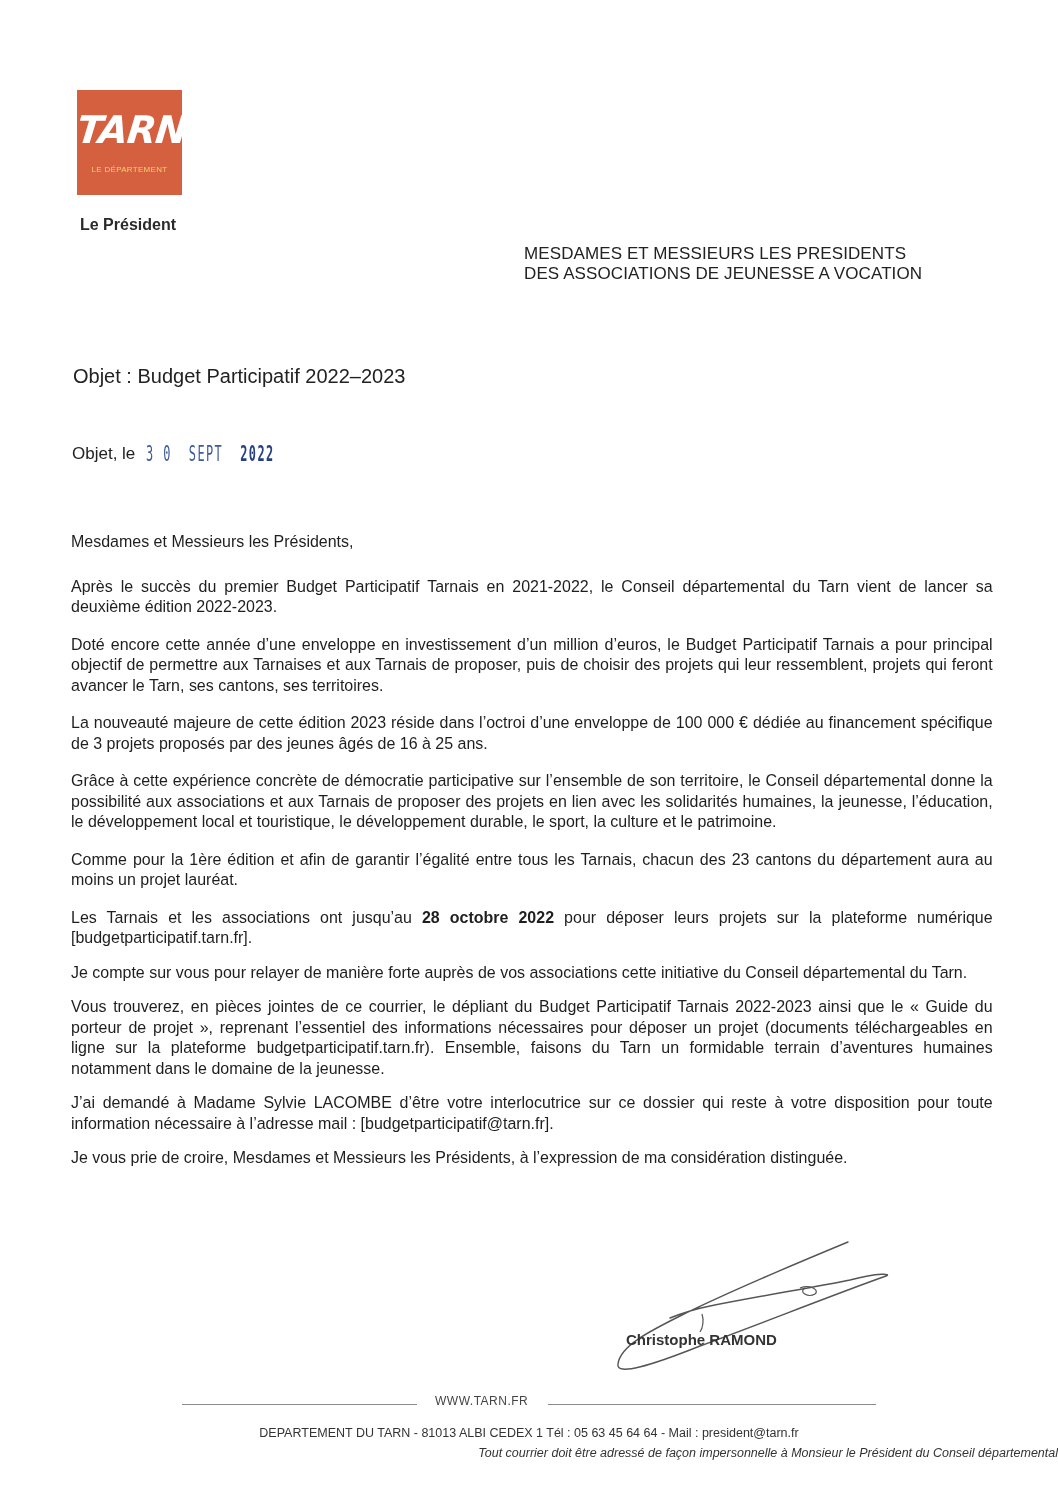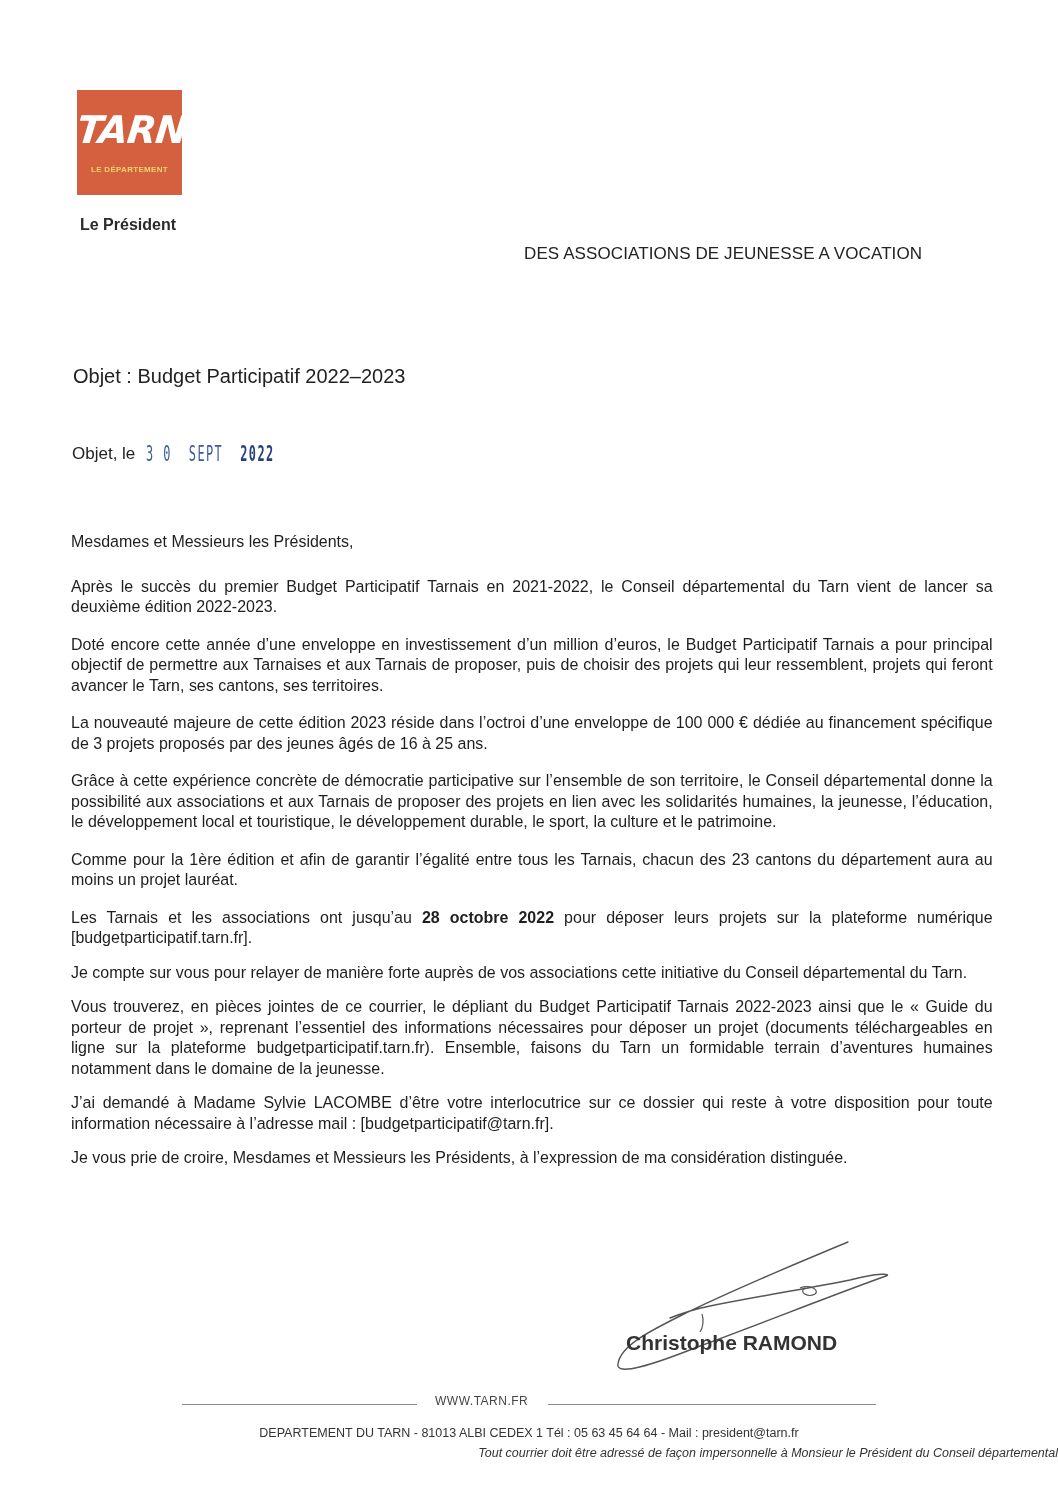--- a/index.html
+++ b/index.html
@@ -4,52 +4,53 @@
 <style>
   html, body { margin: 0; padding: 0; background: #ffffff; }
   body { width: 1058px; height: 1496px; position: relative; overflow: hidden;
          font-family: "Liberation Sans", sans-serif; color: #1c1c1c; }
   .abs { position: absolute; }
   .logo { left: 77px; top: 90px; width: 105px; height: 105px; background: #d4603f; }
   .logo-word { position: absolute; left: 0; right: 0; top: 18px; text-align: center;
                font-family: "DejaVu Sans", sans-serif; font-weight: bold; font-style: italic;
                color: #ffffff; font-size: 38px; letter-spacing: -1px; transform: skewX(-6deg); }
   .logo-sub { position: absolute; left: 0; right: 0; top: 75px; text-align: center;
-              font-size: 8px; font-weight: bold; color: #f1d36b; letter-spacing: 0.3px; }
+              font-size: 8px; font-weight: normal; color: #f1d36b; letter-spacing: 0.3px; }
   .president { left: 80px; top: 216px; font-size: 16px; font-weight: bold; color: #2a2a2a; }
   .recipient { left: 524px; top: 244px; font-size: 17px; line-height: 20px; color: #222; letter-spacing: 0.1px; }
   .recipient div { white-space: nowrap; }
   .subject { left: 73px; top: 365px; font-size: 20px; color: #222; }
   .dateline { left: 72px; top: 443px; font-size: 17px; color: #222; }
   .stamp { display: inline-block; font-family: "DejaVu Sans Mono", monospace; color: #3d5a9a;
            transform: scaleX(0.7) scaleY(1.25); transform-origin: left center; margin-left: 6px; font-size: 17px; letter-spacing: 2px; }
   .stamp .yr { font-weight: bold; color: #27407e; }
   .body { left: 71px; top: 531px; width: 922px; font-size: 17.2px; line-height: 20.5px; color: #1e1e1e;
           transform: scaleX(0.93); transform-origin: left top; }
   .body p { margin: 0 0 17px 0; text-align: justify; width: 991px; }
   .body p.greet { margin-bottom: 24px; }
   .body p.tight { margin-bottom: 14px; }
   .signature { left: 610px; top: 1236px; width: 300px; height: 140px; }
-  .signer { left: 626px; top: 1331px; font-size: 21px; font-weight: bold; color: #333; }
+  .signer { left: 626px; top: 1331px; font-size: 15px; font-weight: bold; color: #333; }
   .footer-line { top: 1404px; height: 1px; background: #8a8a8a; }
   .footer-site { left: 435px; top: 1394px; font-size: 12px; font-weight: normal; color: #444; letter-spacing: 0.5px; }
   .footer-addr { left: 0; right: 0; top: 1426px; text-align: center; font-size: 12.5px; color: #333; }
   .footer-note { left: 0; right: 0; top: 1446px; text-align: right; font-size: 12.5px; font-style: italic; color: #333; }
 </style>
 </head>
 <body>
 
 <div class="abs logo">
   <div class="logo-word">TARN</div>
   <div class="logo-sub">LE DÉPARTEMENT</div>
 </div>
 
 <div class="abs president">Le Président</div>
 
 <div class="abs recipient">
+  <div>MESDAMES ET MESSIEURS LES PRESIDENTS</div>
   <div>DES ASSOCIATIONS DE JEUNESSE A VOCATION</div>
 </div>
 
 <div class="abs subject">Objet : Budget Participatif 2022–2023</div>
 
 <div class="abs dateline">
   <span>Objet, le</span>
   <span class="stamp">
     <span>3 0</span>
     &nbsp;<span>SEPT</span>

